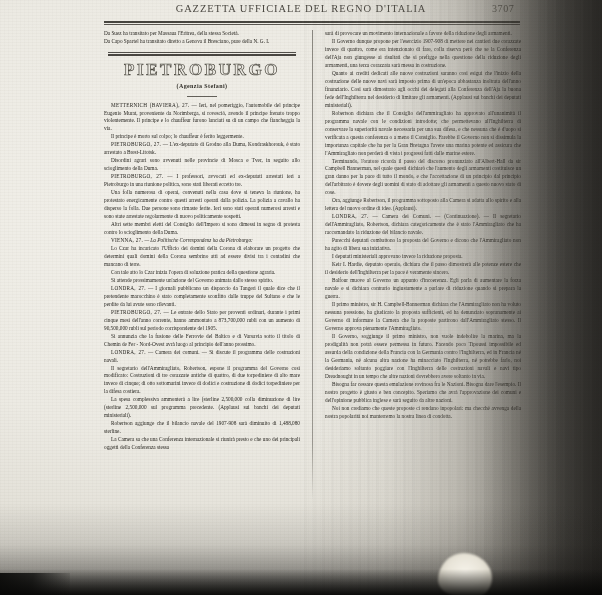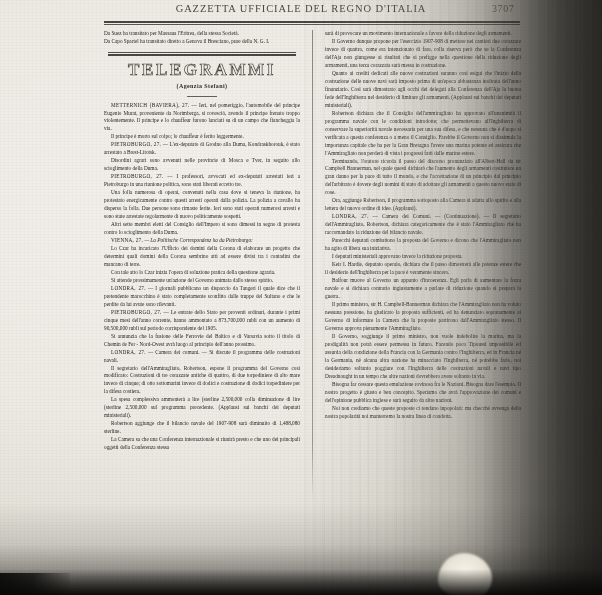--- a/index.html
+++ b/index.html
@@ -168,21 +168,21 @@
     <div class="cols">
       <div class="rule-v"></div>
 
       <div class="col colL">
         <p class="noind">Da Suez ha transitato per Massaua l'Eritrea, della stessa Società.</p>
         <p class="noind">Da Capo Spartel ha transitato diretto a Genova il Bresciano, pure della N. G. I.</p>
 
         <div class="mast">
           <div class="rule-top"></div>
           <div class="rule-top2"></div>
-          <div class="telegrammi">TELEGRAMMI</div>
+          <div class="telegrammi">PIETROBURGO</div>
           <div class="agenzia">(Agenzia Stefani)</div>
           <div class="shortrule"></div>
         </div>
 
         <div>
           <p><span class="dateline">METTERNICH (BAVIERA), 27.</span> <span>— Ieri, nel pomeriggio, l'automobile del principe Eugenio Murat, proveniente da Norimberga, si rovesciò, avendo il principe frenato troppo violentemente. Il principe e lo chauffeur furono lanciati su di un campo che fiancheggia la via.</span></p>
           <p><span>Il principe è morto sul colpo; lo chauffeur è ferito leggermente.</span></p>
           <p><span class="dateline">PIETROBURGO, 27.</span> <span>— L'ex-deputato di Grodno alla Duma, Kondraskhorouk, è stato arrestato a Brest-Litotsk.</span></p>
           <p><span>Disordini agrari sono avvenuti nelle provincie di Mosca e Tver, in seguito allo scioglimento della Duma.</span></p>
           <p><span class="dateline">PIETROBURGO, 27.</span> <span>— I professori, avvocati ed ex-deputati arrestati ieri a Pietroburgo in una riunione politica, sono stati liberati eccetto tre.</span></p>

